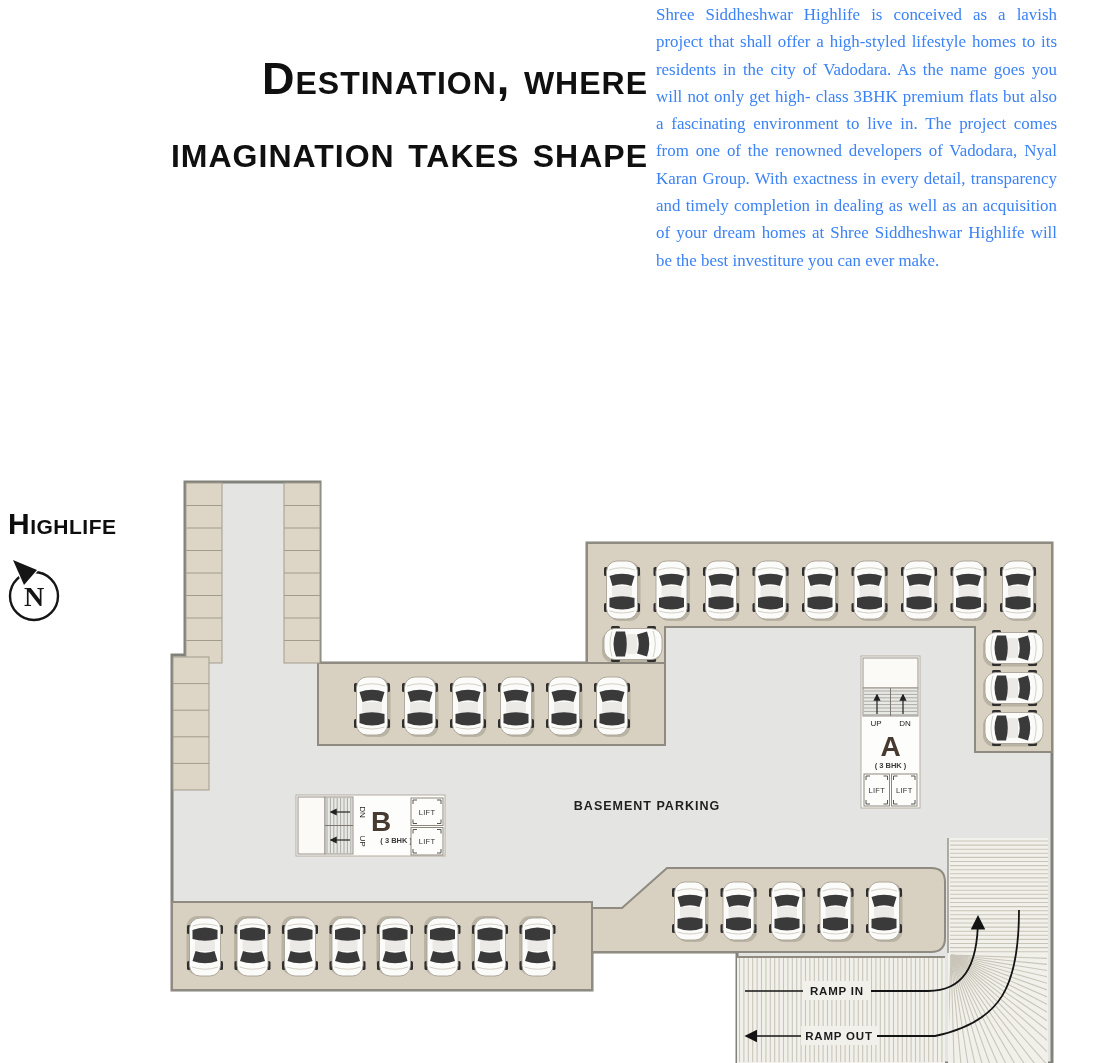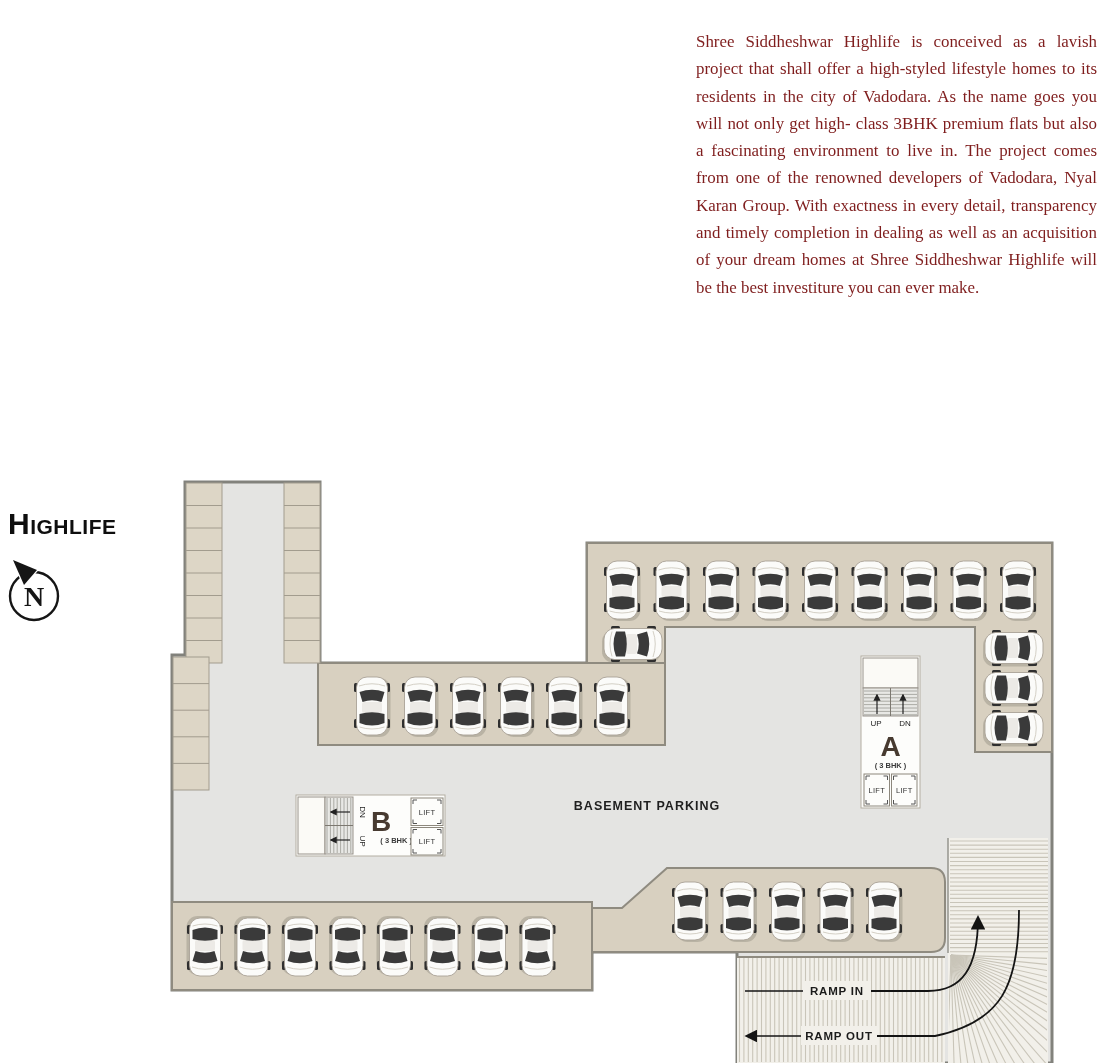--- a/index.html
+++ b/index.html
@@ -1,34 +1,35 @@
 <!DOCTYPE html>
 <html><head>
 <meta charset="utf-8">
 <style>
   html,body{margin:0;padding:0;background:#fff;}
   body{width:1102px;height:1063px;position:relative;overflow:hidden;font-family:"Liberation Sans",sans-serif;}
   .headline{position:absolute;top:42px;left:90px;width:558px;text-align:right;
     font-variant:small-caps;font-weight:700;font-size:45px;line-height:73px;
     letter-spacing:1px;color:#101010;font-family:"Liberation Sans",sans-serif;}
-  .intro{position:absolute;top:1px;left:696px;width:401px;text-align:justify;
-    font-family:"Liberation Serif",serif;font-size:16.9px;line-height:27.3px;color:#7f1d1d;margin-top:27px;}
+  .intro{position:absolute;top:1px;left:656px;width:401px;text-align:justify;
+    font-family:"Liberation Serif",serif;font-size:16.9px;line-height:27.3px;color:#3b82f6;}
   .plan-title{position:absolute;top:507px;left:8px;font-variant:small-caps;font-weight:700;
     font-size:30px;letter-spacing:.5px;color:#0e0e0e;}
   svg.plan{position:absolute;left:0;top:0;}
   svg text{font-family:"Liberation Sans",sans-serif;}
   .serif-n{font-family:"Liberation Serif",serif;}
 </style>
 </head>
 <body>
 
 <div class="page">
 
   <div class="headline">
-    <br>
+    <span>Destination, where</span><br>
+    <span>imagination takes shape</span>
   </div>
 
   <div class="intro">Shree Siddheshwar Highlife is conceived as a lavish project that shall offer a high-styled lifestyle homes to its residents in the city of Vadodara. As the name goes you will not only get high- class 3BHK premium flats but also a fascinating environment to live in. The project comes from one of the renowned developers of Vadodara, Nyal Karan Group. With exactness in every detail, transparency and timely completion in dealing as well as an acquisition of your dream homes at Shree Siddheshwar Highlife will be the best investiture you can ever make.</div>
 
   <div class="plan-title">Highlife</div>
 
   <svg class="plan" width="1102" height="1063" viewBox="0 0 1102 1063">
     <defs>
       <marker id="arrBig" viewBox="0 0 10 10" refX="8" refY="5" markerWidth="8" markerHeight="8" orient="auto-start-reverse">
         <path d="M0,0 L10,5 L0,10 Z" fill="#141414"></path>

